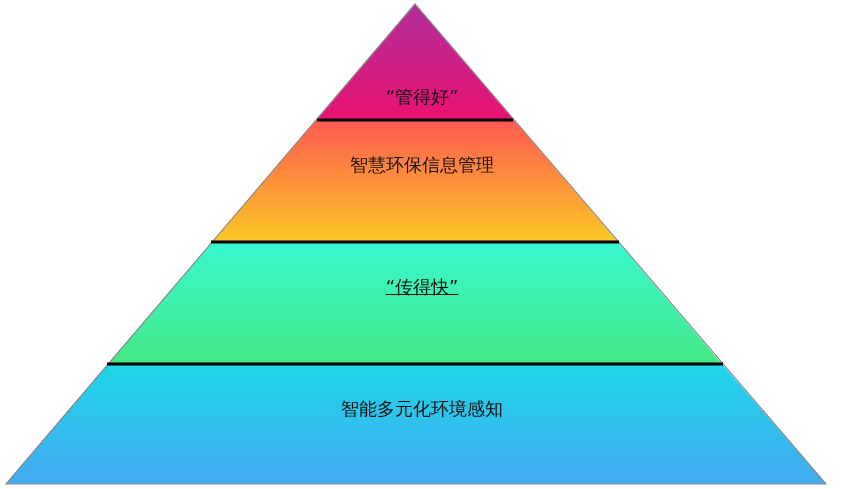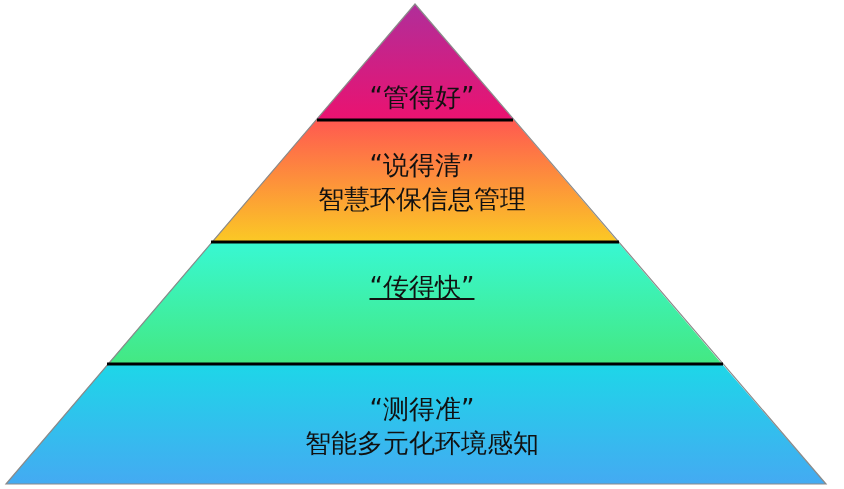--- a/index.html
+++ b/index.html
@@ -20,21 +20,21 @@
       top: 0;
       width: 844px;
       height: 489px;
     }
     .layer-text {
       position: absolute;
       left: 0;
       width: 844px;
       text-align: center;
       color: #111111;
-      font-size: 26px;
+      font-size: 18px;
       line-height: 34px;
       letter-spacing: 0px;
     }
     .layer-text .line {
       display: block;
     }
   </style>
 </head>
 <body>
 
@@ -71,24 +71,22 @@
   <line x1="317" y1="120" x2="513" y2="120" stroke="#000" stroke-width="3"></line>
   <line x1="211" y1="242" x2="619" y2="242" stroke="#000" stroke-width="3"></line>
   <line x1="107" y1="364" x2="723" y2="364" stroke="#000" stroke-width="3"></line>
 </svg>
 
 <div class="layer-text" style="top:80px;">
   <span class="line">“管得好”</span>
 </div>
 
 <div class="layer-text" style="top:148px;">
-  <span class="line">“说得清”</span>
   <span class="line">智慧环保信息管理</span>
 </div>
 
 <div class="layer-text" style="top:270px;text-decoration:underline;">
   <span class="line">“传得快”</span>
 </div>
 
 <div class="layer-text" style="top:392px;">
-  <span class="line">“测得准”</span>
   <span class="line">智能多元化环境感知</span>
 </div>
 
 </body></html>

